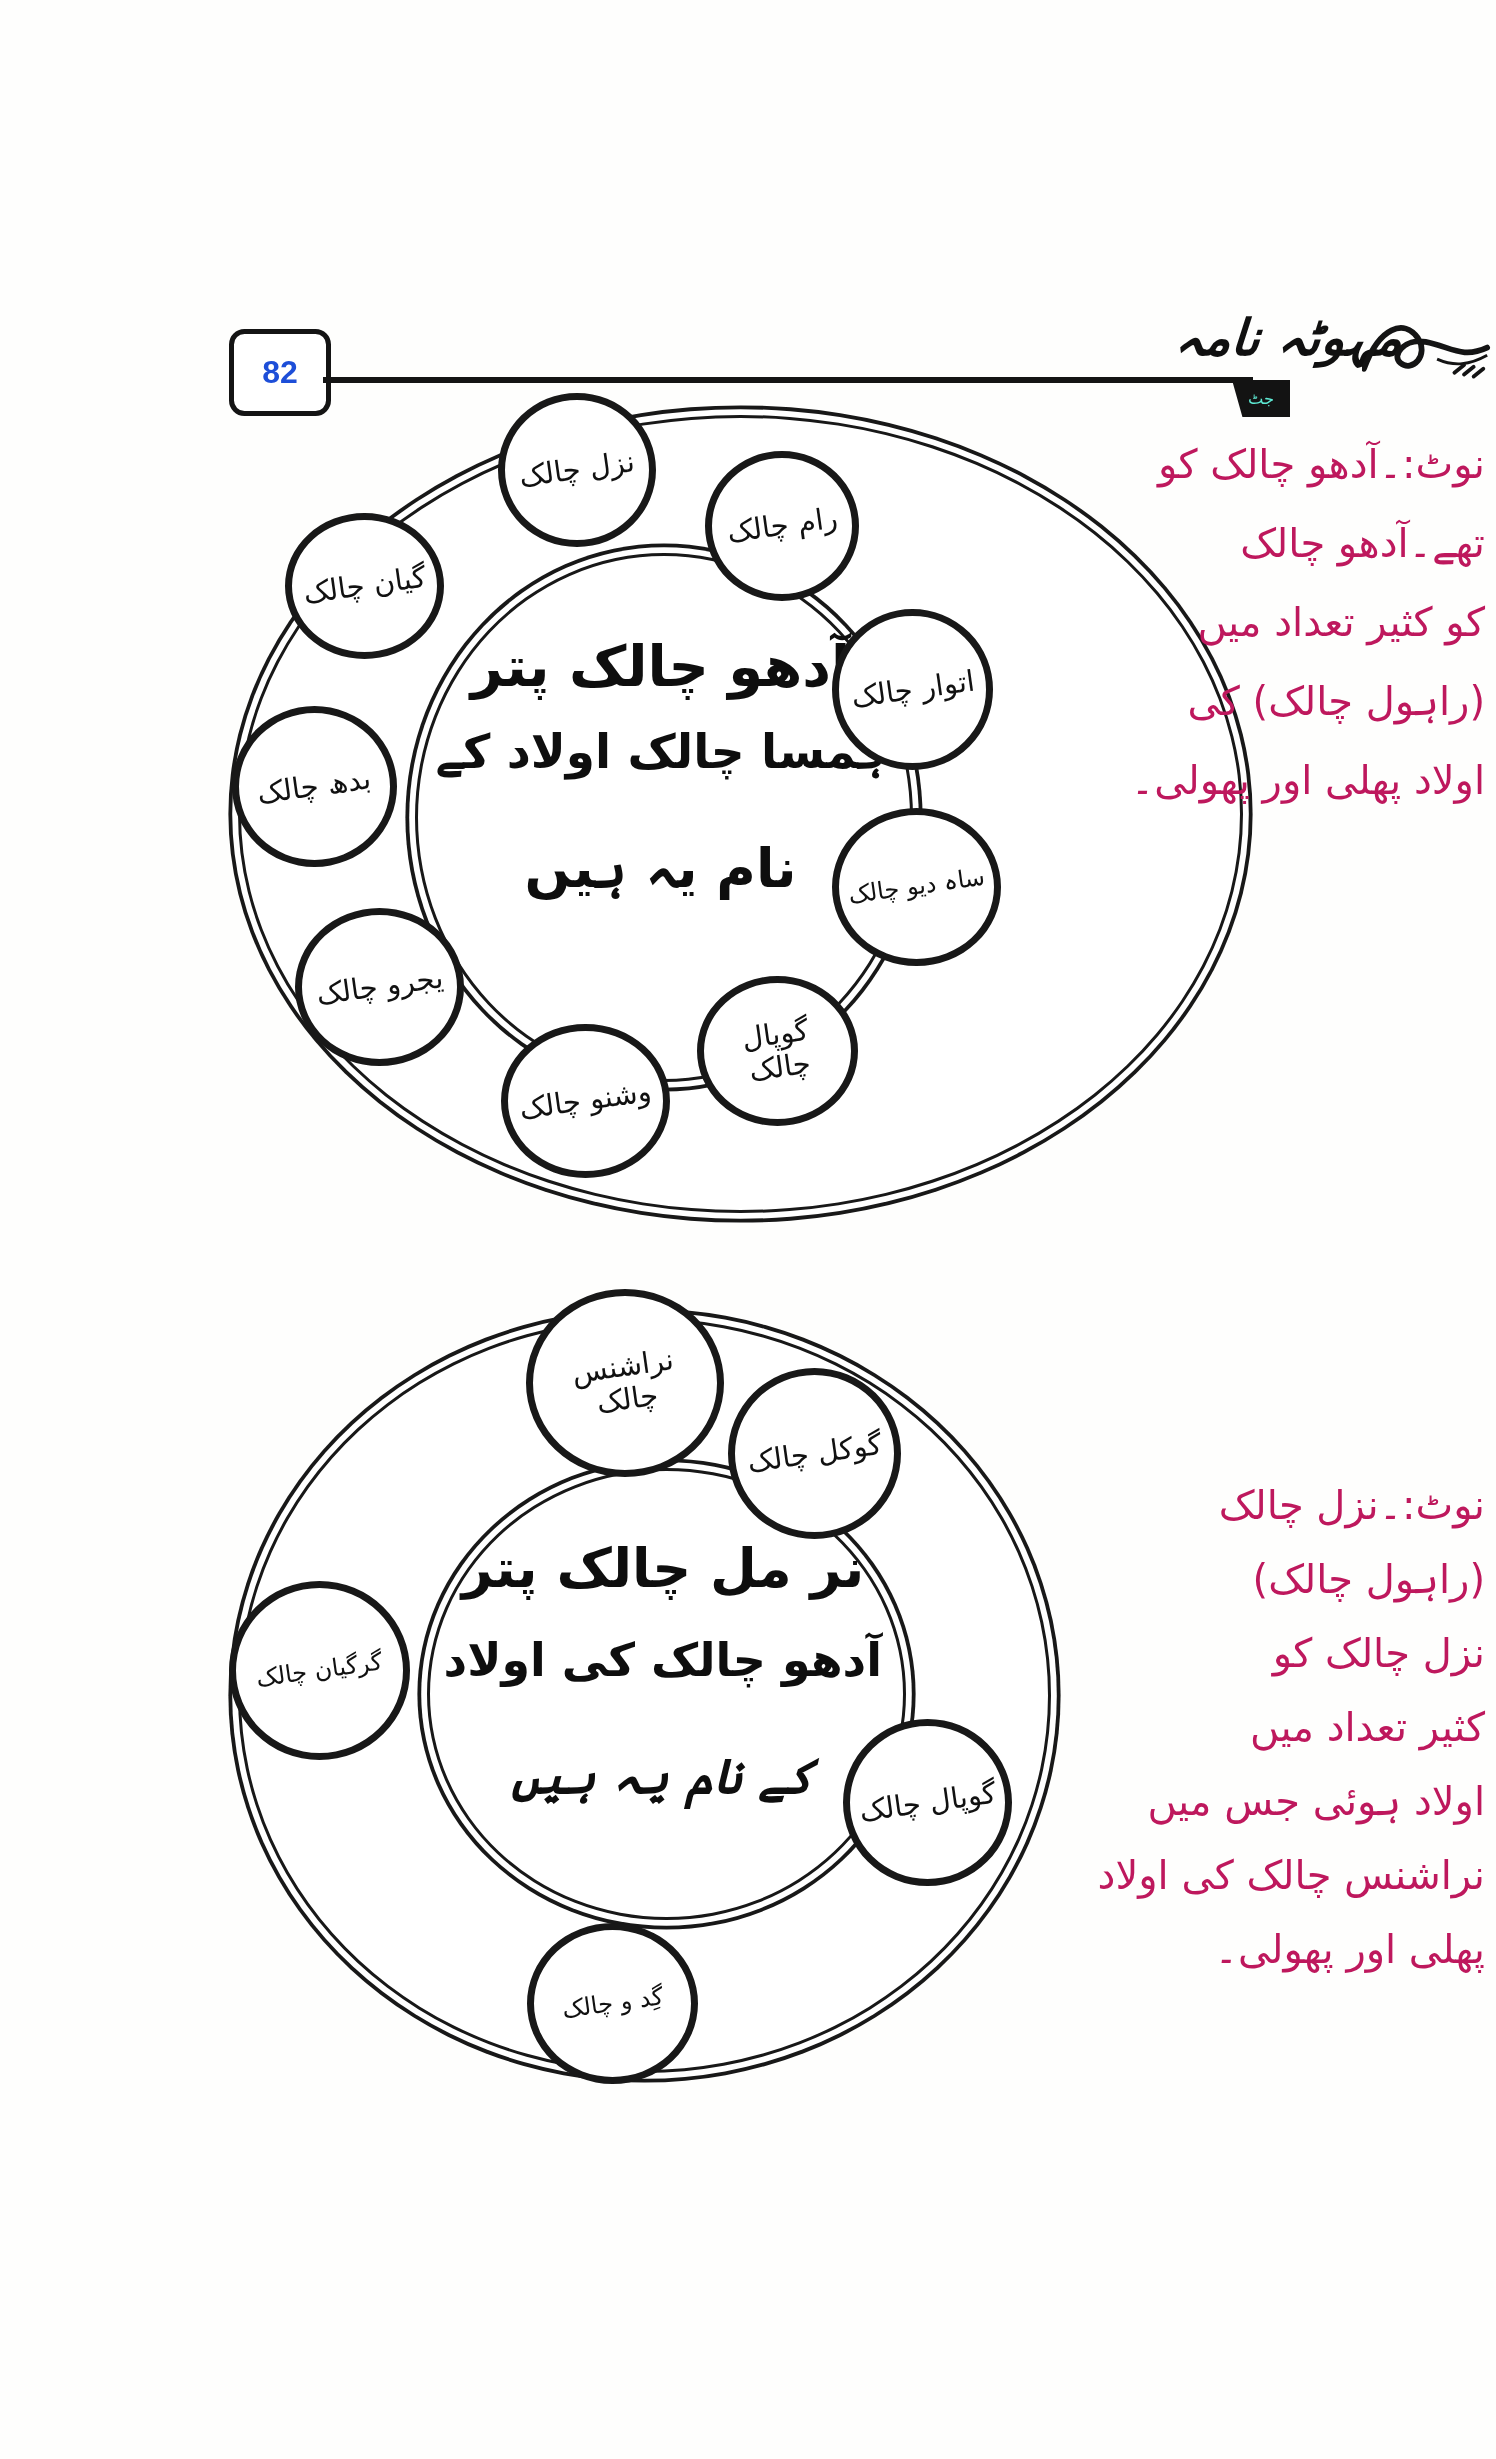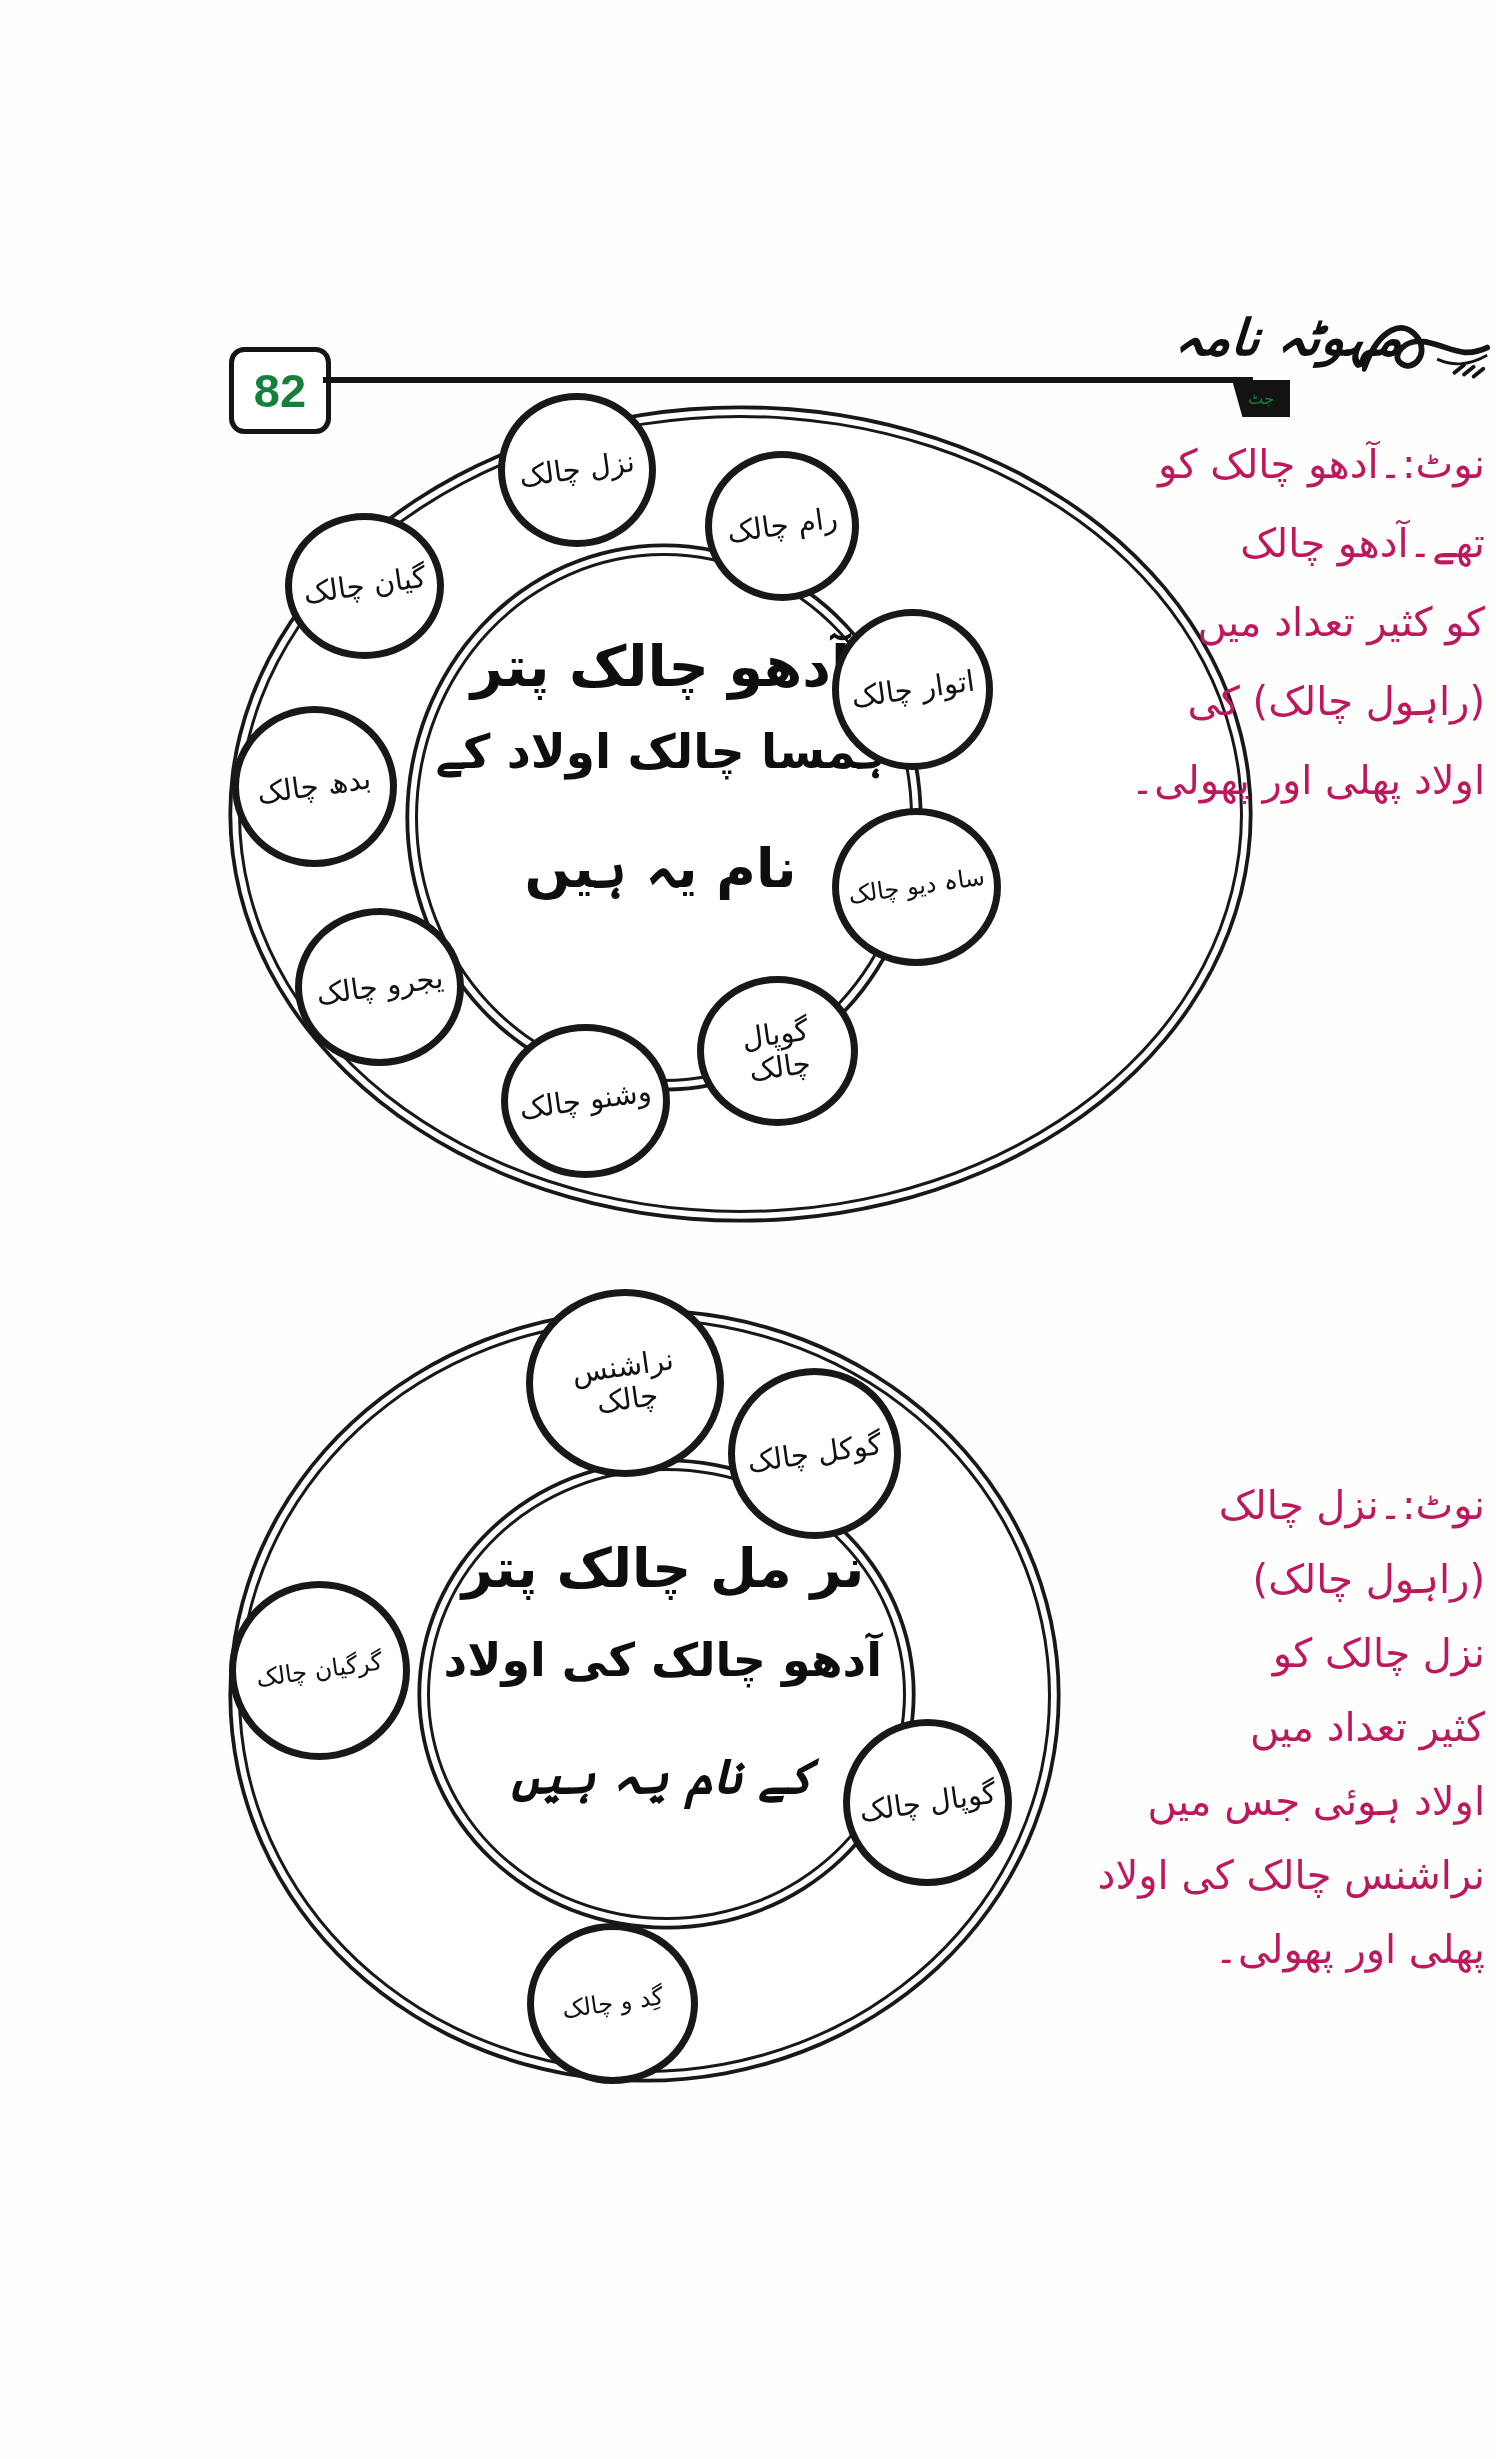--- a/index.html
+++ b/index.html
@@ -3,36 +3,36 @@
 <meta charset="utf-8">
 <style>
   html,body{margin:0;padding:0;background:#e8e8e6;}
   .page{
     position:relative;width:1497px;height:2459px;margin:0 auto;
     background:#fefefd;color:#161616;overflow:hidden;
     font-family:"DejaVu Sans",sans-serif;
   }
   
   .pagenum-box{
-    position:absolute;left:229px;top:347px;width:92px;height:77px;
+    position:absolute;left:229px;top:329px;width:92px;height:77px;
     border:5.8px solid #141414;border-radius:15.4px;background:#fff;
     display:flex;align-items:center;justify-content:center;
-    font-family:"Liberation Sans",sans-serif;font-weight:bold;font-size:47px;color:#15803d;
+    font-family:"Liberation Sans",sans-serif;font-weight:bold;font-size:32px;color:#1d4ed8;
   }
   .header-rule{position:absolute;left:323px;top:377px;width:930px;height:5.8px;background:#141414;}
   .header-title{
     position:absolute;left:1191px;top:309px;width:211px;height:75px;
     direction:rtl;text-align:center;font-size:50px;font-weight:bold;font-style:italic;
     color:#101010;white-space:nowrap;transform:skewX(-4deg);
   }
   .header-stamp{
     position:absolute;left:1232px;top:380px;width:58px;height:37px;
     background:#131313;clip-path:polygon(0 0,100% 0,100% 100%,18% 100%);
     display:flex;align-items:center;justify-content:center;
-    color:#15803d;font-size:16.3px;direction:rtl;
+    color:#5eead4;font-size:16.3px;direction:rtl;
   }
   .flourish{position:absolute;left:1362px;top:309px;}
   
   .ring{
     position:absolute;border-radius:50%;background:#fff;
     border:3.8px solid #181818;
     box-shadow:0 0 0 5.8px #fff,0 0 0 9.6px #181818;
   }
   .satellite{
     position:absolute;border:7.7px solid #181818;border-radius:50%;background:#fff;

